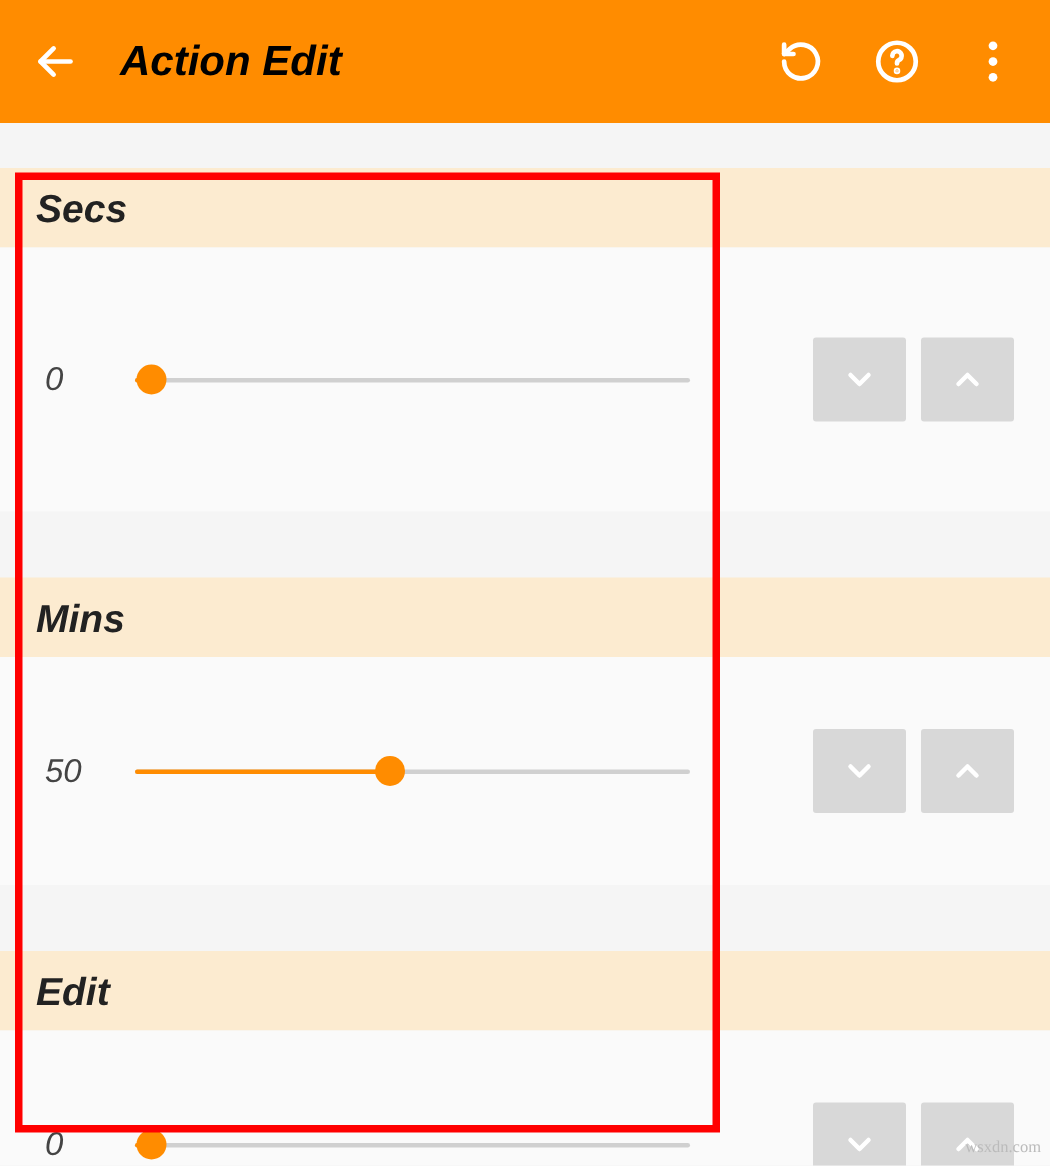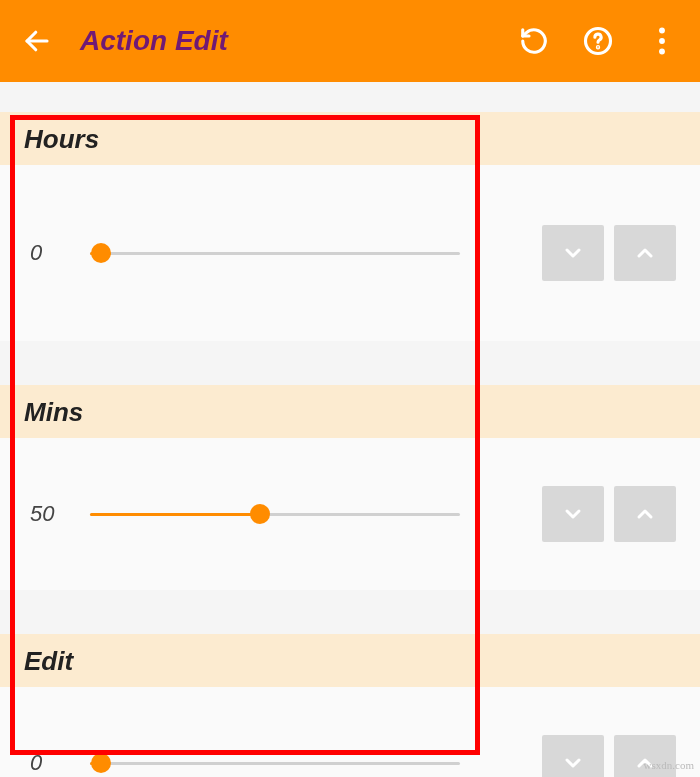--- a/index.html
+++ b/index.html
@@ -14,21 +14,21 @@
       background: #f5f5f5;
       overflow: hidden;
       position: relative;
     }
     .header {
       background: #ff8c00;
       height: 82px;
       display: flex;
       align-items: center;
       padding: 0 12px;
-      color: #701a75;
+      color: #000000;
     }
     .back-btn {
       width: 50px;
       height: 50px;
       display: flex;
       align-items: center;
       justify-content: center;
       cursor: pointer;
       margin-right: 18px;
     }
@@ -188,21 +188,21 @@
         <circle cx="3" cy="3" r="2.5" fill="white"></circle>
         <circle cx="3" cy="12" r="2.5" fill="white"></circle>
         <circle cx="3" cy="21" r="2.5" fill="white"></circle>
       </svg>
     </div>
   </div>
 </div>
 
 <div class="content">
 
-  <div class="section-header">Hours</div>
+  <div class="section-header">Secs</div>
   <div class="section-body first">
     <div class="value-label">0</div>
     <div class="slider-wrap">
       <div class="slider-track"></div>
       <div class="slider-fill" style="width:3%"></div>
       <div class="slider-thumb" style="left:3%"></div>
     </div>
     <div class="stepper-group">
       <div class="stepper-btn">
         <svg width="24" height="24" viewBox="0 0 24 24" fill="none" stroke="white" stroke-width="3" stroke-linecap="round" stroke-linejoin="round">

